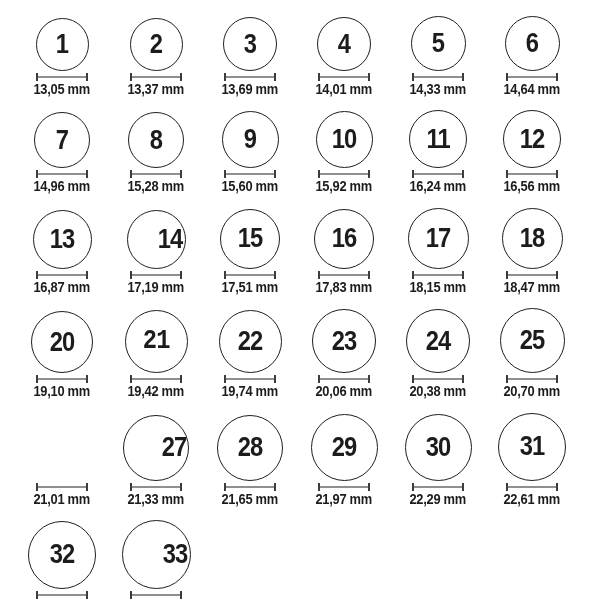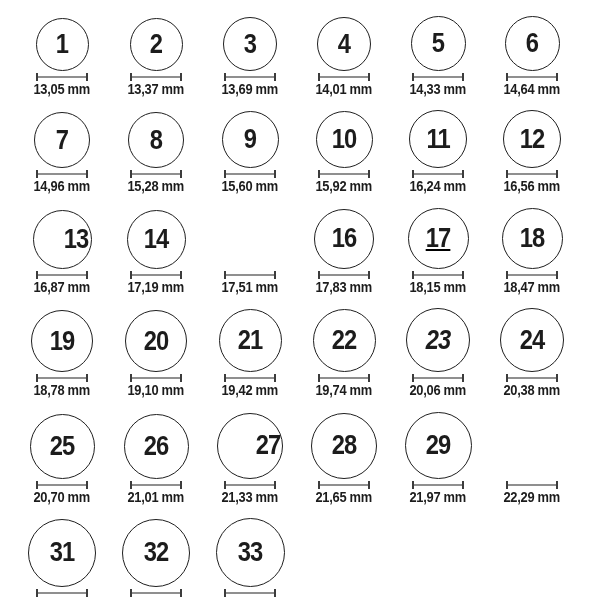--- a/index.html
+++ b/index.html
@@ -164,98 +164,94 @@
 
   <div class="cell">
     <div class="circle" style="width: 58px; height: 58px; text-align: center;">
       <span class="num">12</span>
     </div>
     <div class="ruler"></div>
     <span class="label">16,56 mm</span>
   </div>
 
   <div class="cell">
+    <div class="circle" style="width: 59px; height: 59px;">
+      <span class="num">13</span>
+    </div>
+    <div class="ruler"></div>
+    <span class="label">16,87 mm</span>
+  </div>
+
+  <div class="cell">
     <div class="circle" style="width: 59px; height: 59px; justify-content: flex-end;">
-      <span class="num">13</span>
-    </div>
-    <div class="ruler"></div>
-    <span class="label">16,87 mm</span>
-  </div>
-
-  <div class="cell">
-    <div class="circle" style="width: 59px; height: 59px;">
       <span class="num">14</span>
     </div>
     <div class="ruler"></div>
     <span class="label">17,19 mm</span>
   </div>
 
   <div class="cell">
+    <div class="circle" style="width: 60px; height: 60px;">
+      <span class="num">15</span>
+    </div>
     <div class="ruler"></div>
     <span class="label">17,51 mm</span>
   </div>
 
   <div class="cell">
     <div class="circle" style="width: 60px; height: 60px;">
       <span class="num">16</span>
     </div>
     <div class="ruler"></div>
     <span class="label">17,83 mm</span>
   </div>
 
   <div class="cell">
-    <div class="circle" style="width: 61px; height: 61px; text-decoration: underline;">
+    <div class="circle" style="width: 61px; height: 61px;">
       <span class="num">17</span>
     </div>
     <div class="ruler"></div>
     <span class="label">18,15 mm</span>
   </div>
 
   <div class="cell">
     <div class="circle" style="width: 61px; height: 61px;">
       <span class="num">18</span>
     </div>
     <div class="ruler"></div>
     <span class="label">18,47 mm</span>
   </div>
 
-  <div class="cell">
-    <div class="circle" style="width: 62px; height: 62px;">
-      <span class="num">19</span>
-    </div>
-    <div class="ruler"></div>
-    <span class="label">18,78 mm</span>
-  </div>
 
   <div class="cell">
     <div class="circle" style="width: 62px; height: 62px;">
       <span class="num">20</span>
     </div>
     <div class="ruler"></div>
     <span class="label">19,10 mm</span>
   </div>
 
   <div class="cell">
-    <div class="circle" style="width: 63px; height: 63px;">
+    <div class="circle" style="width: 63px; height: 63px; font-family: Liberation Mono, monospace;">
       <span class="num">21</span>
     </div>
     <div class="ruler"></div>
     <span class="label">19,42 mm</span>
   </div>
 
   <div class="cell">
     <div class="circle" style="width: 63px; height: 63px;">
       <span class="num">22</span>
     </div>
     <div class="ruler"></div>
     <span class="label">19,74 mm</span>
   </div>
 
   <div class="cell">
-    <div class="circle" style="width: 64px; height: 64px; font-style: italic;">
+    <div class="circle" style="width: 64px; height: 64px;">
       <span class="num">23</span>
     </div>
     <div class="ruler"></div>
     <span class="label">20,06 mm</span>
   </div>
 
   <div class="cell">
     <div class="circle" style="width: 64px; height: 64px; text-align: right;">
       <span class="num">24</span>
     </div>
@@ -265,23 +261,20 @@
 
   <div class="cell">
     <div class="circle" style="width: 65px; height: 65px; text-align: right;">
       <span class="num">25</span>
     </div>
     <div class="ruler"></div>
     <span class="label">20,70 mm</span>
   </div>
 
   <div class="cell">
-    <div class="circle" style="width: 65px; height: 65px;">
-      <span class="num">26</span>
-    </div>
     <div class="ruler"></div>
     <span class="label">21,01 mm</span>
   </div>
 
   <div class="cell">
     <div class="circle" style="width: 66px; height: 66px; justify-content: flex-end;">
       <span class="num">27</span>
     </div>
     <div class="ruler"></div>
     <span class="label">21,33 mm</span>
@@ -297,20 +290,23 @@
 
   <div class="cell">
     <div class="circle" style="width: 67px; height: 67px;">
       <span class="num">29</span>
     </div>
     <div class="ruler"></div>
     <span class="label">21,97 mm</span>
   </div>
 
   <div class="cell">
+    <div class="circle" style="width: 67px; height: 67px;">
+      <span class="num">30</span>
+    </div>
     <div class="ruler"></div>
     <span class="label">22,29 mm</span>
   </div>
 
   <div class="cell">
     <div class="circle" style="width: 68px; height: 68px;">
       <span class="num">31</span>
     </div>
     <div class="ruler"></div>
     <span class="label">22,61 mm</span>
@@ -318,19 +314,19 @@
 
   <div class="cell">
     <div class="circle" style="width: 68px; height: 68px;">
       <span class="num">32</span>
     </div>
     <div class="ruler"></div>
     <span class="label">22,92 mm</span>
   </div>
 
   <div class="cell">
-    <div class="circle" style="width: 69px; height: 69px;">
+    <div class="circle" style="width: 69px; height: 69px; justify-content: flex-end;">
       <span class="num">33</span>
     </div>
     <div class="ruler"></div>
     <span class="label">23,94 mm</span>
   </div>
 </div>
 
 </body></html>

